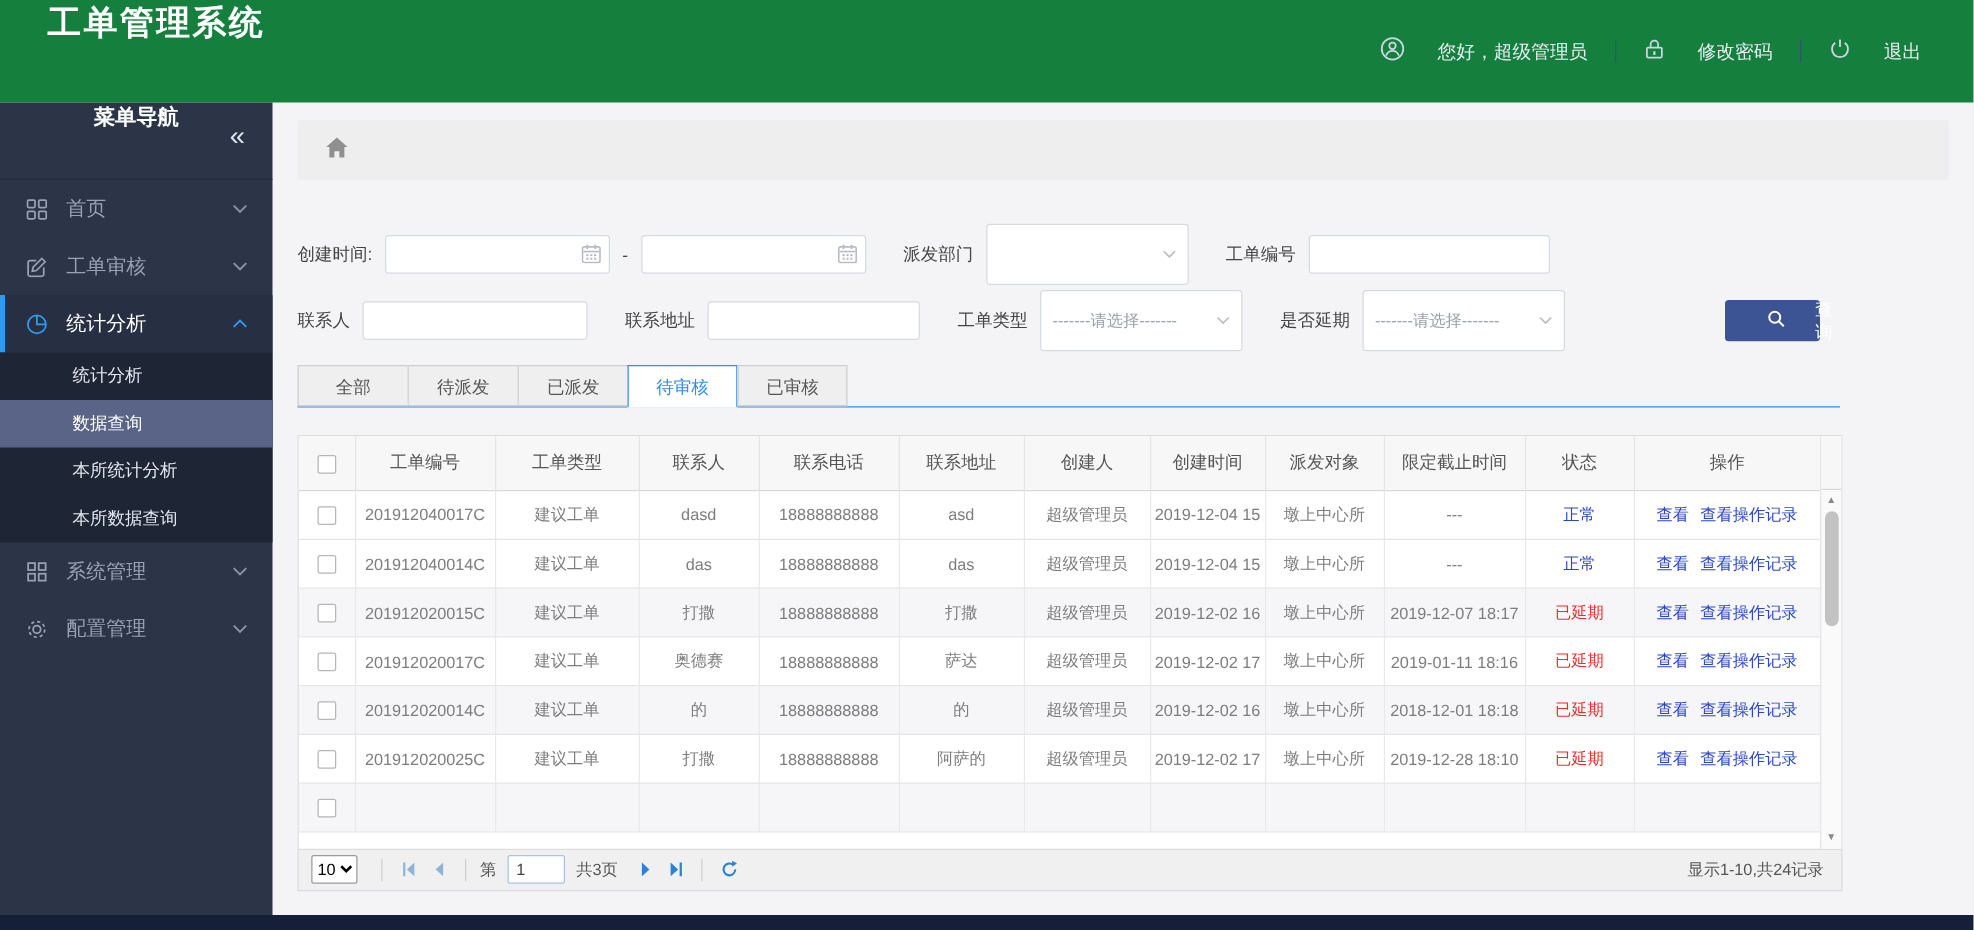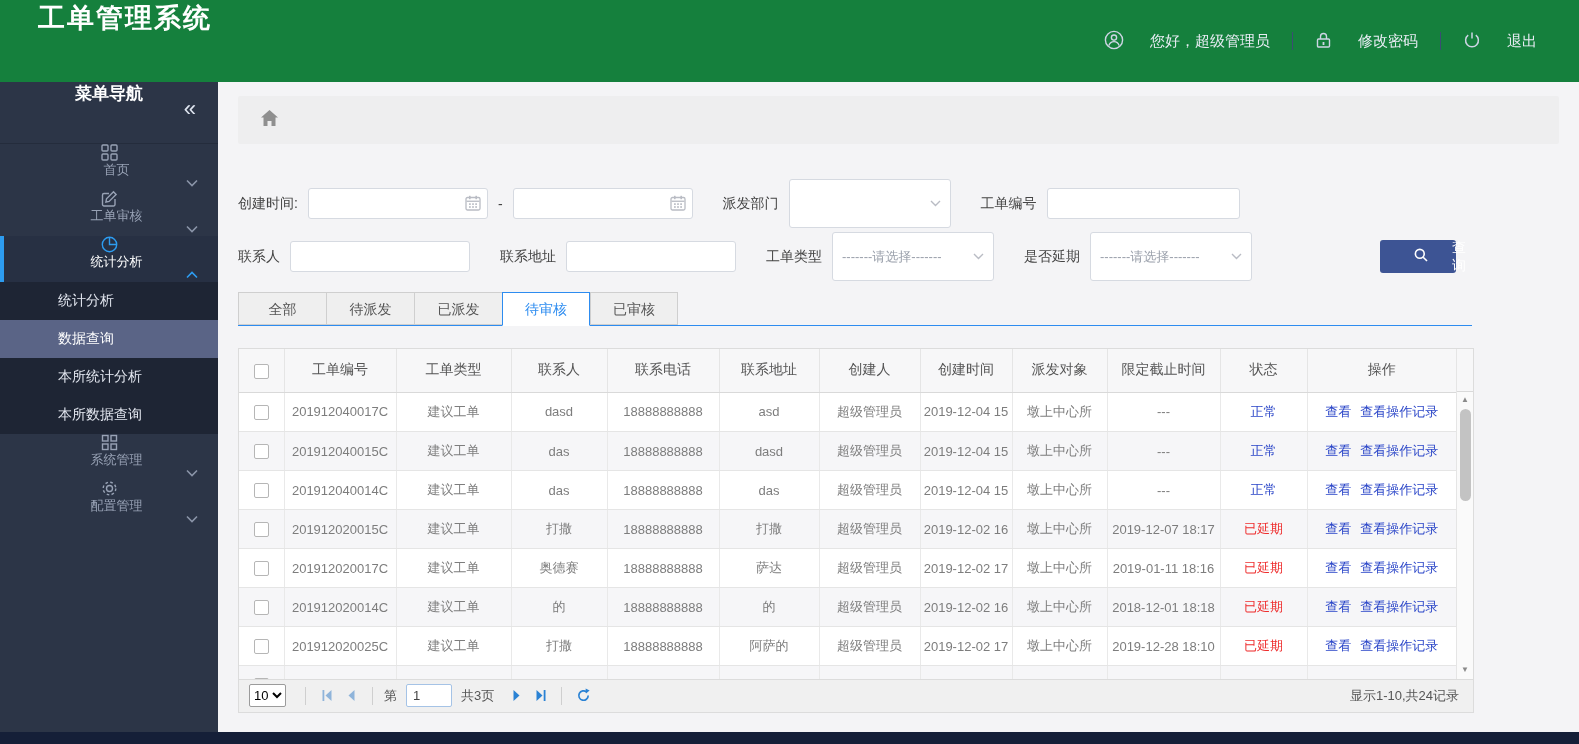--- a/index.html
+++ b/index.html
@@ -12,21 +12,21 @@
   .topbar-right { margin-left:auto; display:flex; align-items:center; padding-right:42px; color:#e8ecf4; font-size:15px; }
   .tb-item { display:flex; align-items:center; gap:26px; cursor:pointer; }
   .tb-sep { width:1px; height:18px; background:#3b4d73; margin:0 22px; }
 
   
   .layout { display:flex; height:650px; }
   .sidebar { width:218px; background:#2c3547; flex-shrink:0; }
   .sidebar-title { height:62px; display:flex; align-items:flex-start; justify-content:center; position:relative;
                    color:#fff; font-size:17px; font-weight:bold; border-bottom:1px solid #242c3c; }
   .collapse-ic { position:absolute; right:22px; top:14px; color:#dfe5f0; font-size:22px; font-weight:normal; cursor:pointer; }
-  .menu-item { height:46px; display:flex; align-items:center; padding:0 20px; color:#98a2b5; font-size:13px; cursor:pointer;flex-direction:column; }
+  .menu-item { height:46px; display:flex; align-items:center; padding:0 20px; color:#98a2b5; font-size:16px; cursor:pointer; }
   .menu-item .mi-icon { width:18px; display:flex; justify-content:center; }
   .menu-item .mi-label { margin-left:15px; }
   .menu-item .mi-chev { margin-left:auto; display:flex; }
   .menu-item.active { background:#273043; color:#fff; border-left:4px solid #2d9cf0; padding-left:16px; }
   .submenu { background:#1e2534; }
   .submenu-item { height:38px; display:flex; align-items:center; padding-left:58px; color:#e4e8f1; font-size:14px; cursor:pointer; }
   .submenu-item.selected { background:#5a6486; color:#fff; }
 
   
   .main { flex:1; padding:14px 20px 0 20px; overflow:hidden; }
@@ -414,34 +414,20 @@
                   <td>dasd</td>
                   <td>18888888888</td>
                   <td>asd</td>
                   <td>超级管理员</td>
                   <td>2019-12-04 15</td>
                   <td>墩上中心所</td>
                   <td>---</td>
                   <td class="st-normal">正常</td>
                   <td><a class="op-link">查看</a><a class="op-link">查看操作记录</a></td>
                 </tr>
-                <tr class="zebra">
-                  <td><span class="cbx"></span></td>
-                  <td>201912040015C</td>
-                  <td>建议工单</td>
-                  <td>das</td>
-                  <td>18888888888</td>
-                  <td>dasd</td>
-                  <td>超级管理员</td>
-                  <td>2019-12-04 15</td>
-                  <td>墩上中心所</td>
-                  <td>---</td>
-                  <td class="st-normal">正常</td>
-                  <td><a class="op-link">查看</a><a class="op-link">查看操作记录</a></td>
-                </tr>
                 <tr>
                   <td><span class="cbx"></span></td>
                   <td>201912040014C</td>
                   <td>建议工单</td>
                   <td>das</td>
                   <td>18888888888</td>
                   <td>das</td>
                   <td>超级管理员</td>
                   <td>2019-12-04 15</td>
                   <td>墩上中心所</td>

